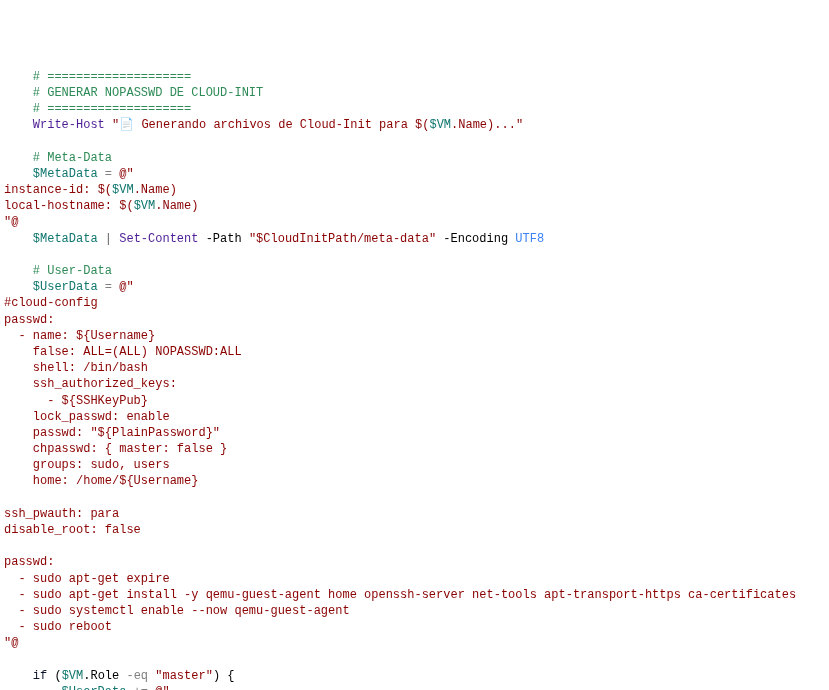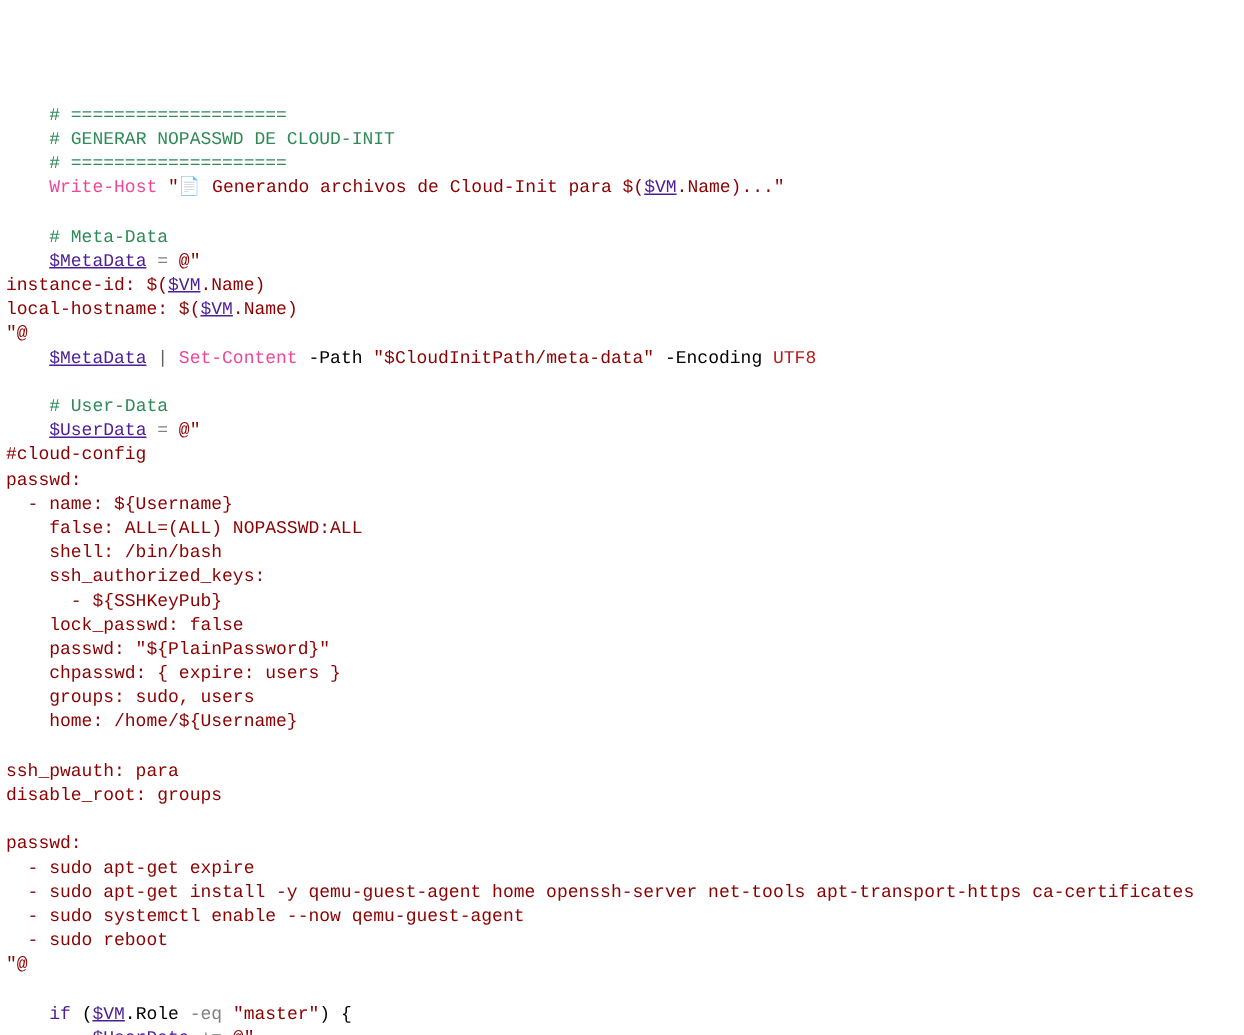--- a/index.html
+++ b/index.html
@@ -9,26 +9,26 @@
     font-size: 12px;
     line-height: 1.35;
     background: #ffffff;
     color: #000;
     white-space: pre;
     width: 829px;
     box-sizing: border-box;
     position: relative;
   }
   .c-comment { color: #2e8b57; }      
-  .c-cmd     { color: #ec4899; }      
+  .c-cmd     { color: #4c1d95; }      
   .c-str     { color: #8b0000; }      
-  .c-var     { color: #4c1d95; text-decoration: underline; }      
-  .c-id      { color: #b91c1c; }      
+  .c-var     { color: #0f766e; }      
+  .c-id      { color: #3b82f6; }      
   .c-op      { color: #808080; }      
-  .c-kw      { color: #4c1d95; }      
+  .c-kw      { color: #0f172a; }      
   .c-pipe    { color: #606060; }
 </style>
 </head>
 <body>
 
 
 
 <div><span class="c-comment">    </span><span class="c-comment"># ====================</span>
 <span class="c-comment">    </span><span class="c-comment"># GENERAR NOPASSWD DE CLOUD-INIT</span>
 <span class="c-comment">    </span><span class="c-comment"># ====================</span>
@@ -43,28 +43,28 @@
 
 <span>    </span><span class="c-comment"># User-Data</span>
 <span>    </span><span class="c-var">$UserData</span><span class="c-op"> = </span><span class="c-str">@"</span>
 <span class="c-str">#cloud-config</span>
 <span class="c-str">passwd:</span>
 <span class="c-str">  - name: ${Username}</span>
 <span class="c-str">    false: ALL=(ALL) NOPASSWD:ALL</span>
 <span class="c-str">    shell: /bin/bash</span>
 <span class="c-str">    ssh_authorized_keys:</span>
 <span class="c-str">      - ${SSHKeyPub}</span>
-<span class="c-str">    lock_passwd: false</span>
+<span class="c-str">    lock_passwd: enable</span>
 <span class="c-str">    passwd: "${PlainPassword}"</span>
-<span class="c-str">    chpasswd: { expire: users }</span>
+<span class="c-str">    chpasswd: { master: false }</span>
 <span class="c-str">    groups: sudo, users</span>
 <span class="c-str">    home: /home/${Username}</span>
 
 <span class="c-str">ssh_pwauth: para</span>
-<span class="c-str">disable_root: groups</span>
+<span class="c-str">disable_root: false</span>
 
 <span class="c-str">passwd:</span>
 <span class="c-str">  - sudo apt-get expire</span>
 <span class="c-str">  - sudo apt-get install -y qemu-guest-agent home openssh-server net-tools apt-transport-https ca-certificates</span>
 <span class="c-str">  - sudo systemctl enable --now qemu-guest-agent</span>
 <span class="c-str">  - sudo reboot</span>
 <span class="c-str">"@</span>
 
 <span>    </span><span class="c-kw">if</span><span> (</span><span class="c-var">$VM</span><span>.Role</span><span class="c-op"> -eq </span><span class="c-str">"master"</span><span>) {</span>
 <span>        </span><span class="c-var">$UserData</span><span class="c-op"> += </span><span class="c-str">@"</span>

